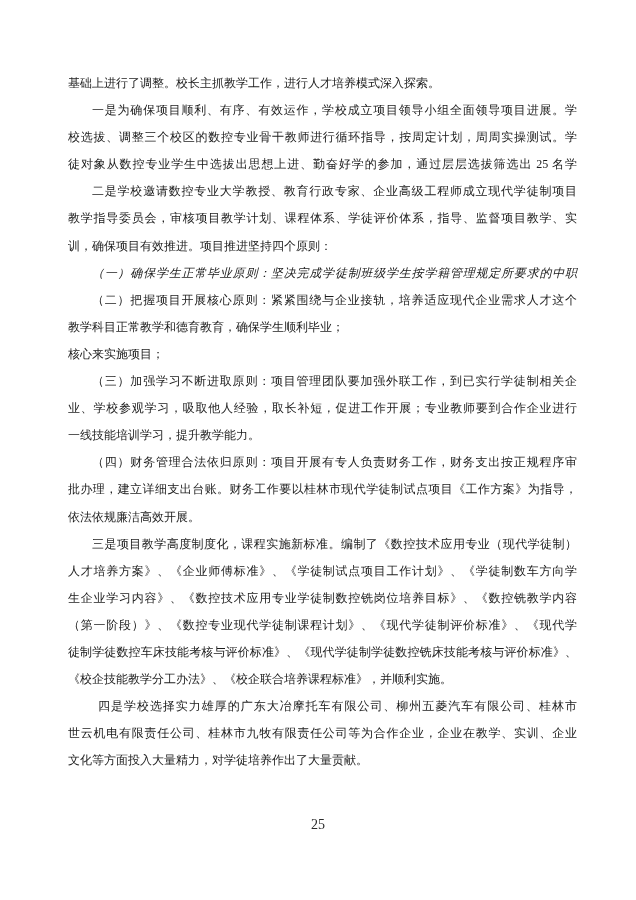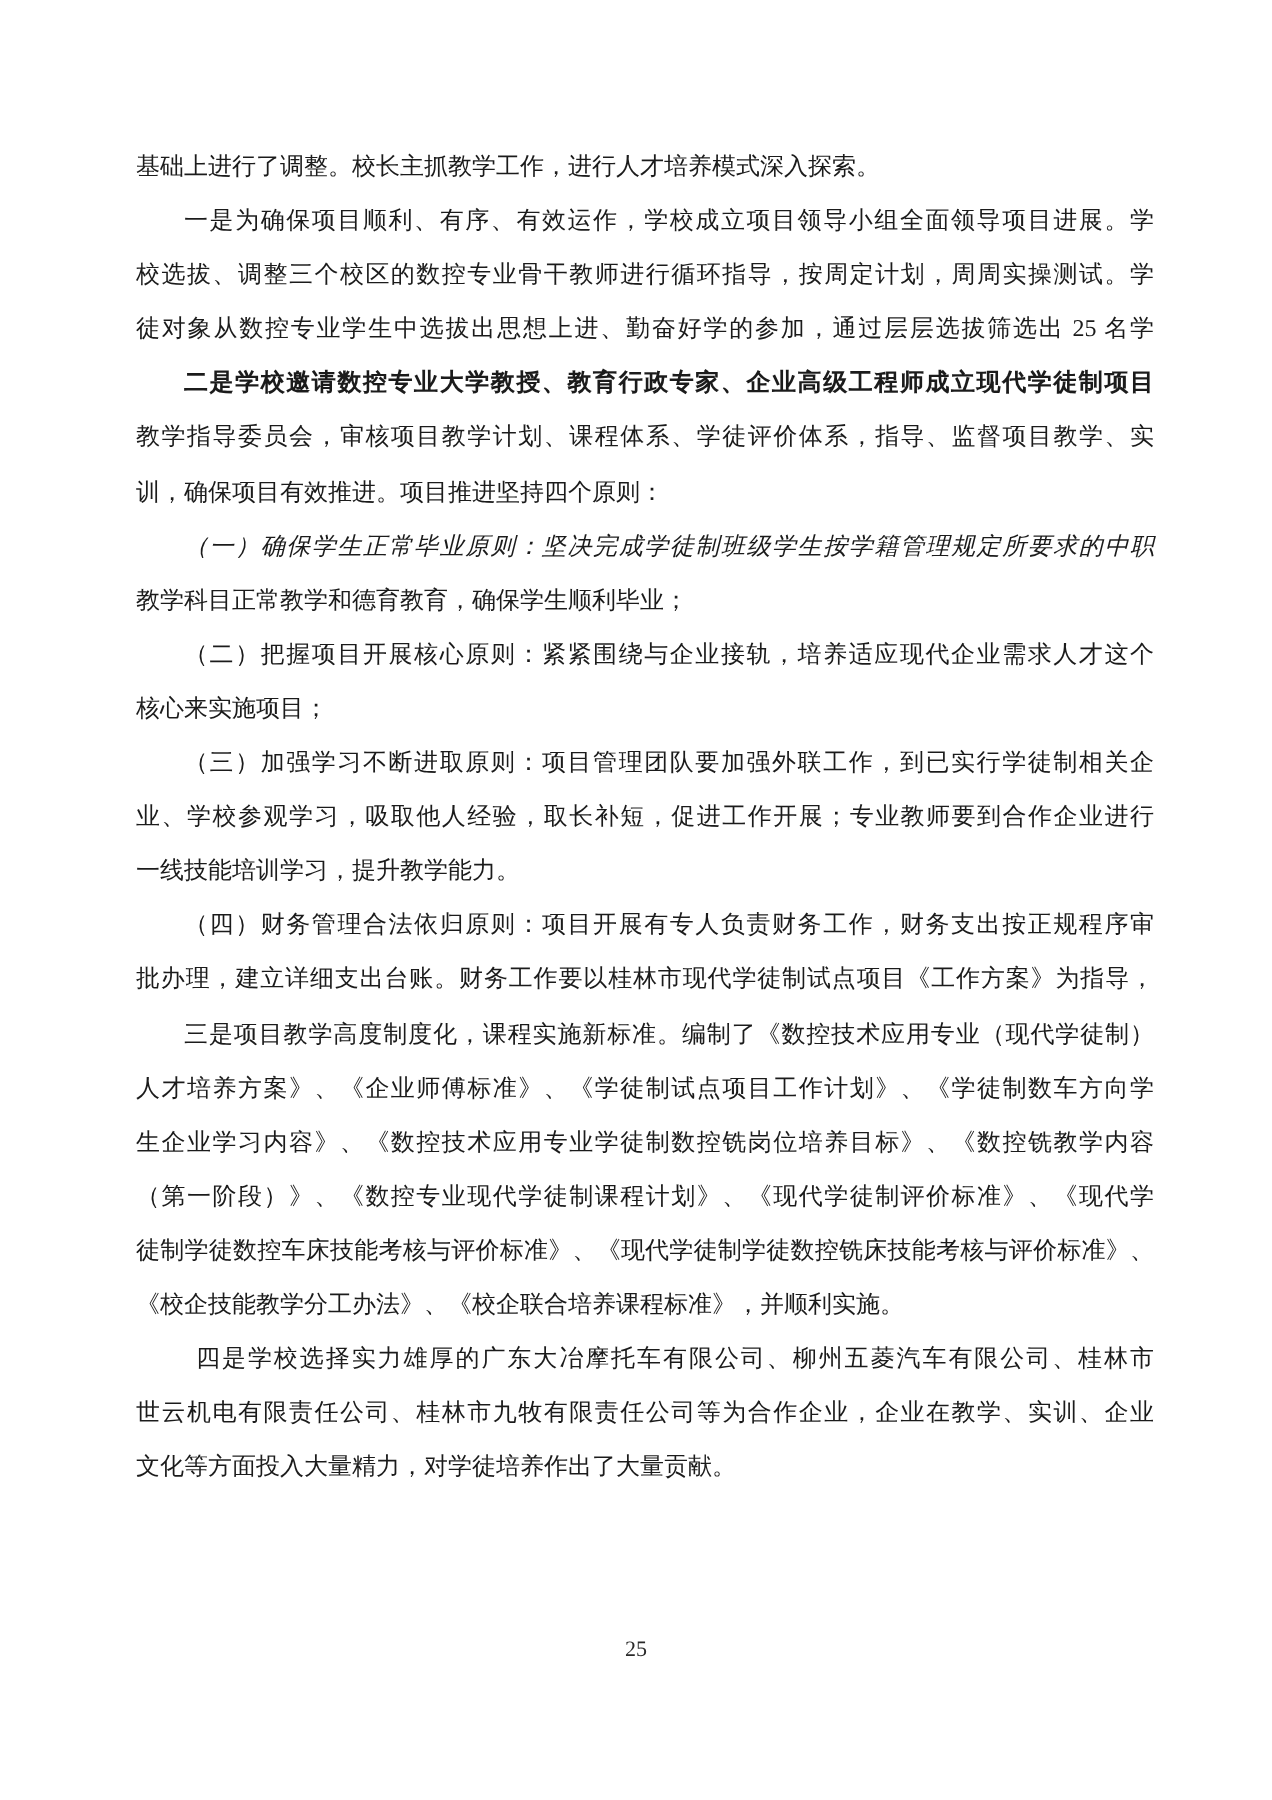--- a/index.html
+++ b/index.html
@@ -38,46 +38,47 @@
   }
   .line.last {
     text-align-last: left;
   }
   .page-number {
     position: absolute;
     left: 0;
     top: 818px;
     width: 636px;
     text-align: center;
-    font-size: 11px;
+    font-size: 14px;
     line-height: 14px;
     color: #2a2a2a;
   }
 </style>
 </head>
 <body>
 
 <div class="page">
   <div class="doc-body">
       <div class="line last">基础上进行了调整。校长主抓教学工作，进行人才培养模式深入探索。</div>
       <div class="line" style="text-indent: 2em;">一是为确保项目顺利、有序、有效运作，学校成立项目领导小组全面领导项目进展。学</div>
       <div class="line">校选拔、调整三个校区的数控专业骨干教师进行循环指导，按周定计划，周周实操测试。学</div>
       <div class="line">徒对象从数控专业学生中选拔出思想上进、勤奋好学的参加，通过层层选拔筛选出 25 名学</div>
-      <div class="line" style="text-indent: 2em; font-weight: bold;">二是学校邀请数控专业大学教授、教育行政专家、企业高级工程师成立现代学徒制项目</div>
+      <div class="line" style="text-indent: 2em;">二是学校邀请数控专业大学教授、教育行政专家、企业高级工程师成立现代学徒制项目</div>
       <div class="line">教学指导委员会，审核项目教学计划、课程体系、学徒评价体系，指导、监督项目教学、实</div>
       <div class="line last">训，确保项目有效推进。项目推进坚持四个原则：</div>
       <div class="line" style="text-indent: 2em; font-style: italic;">（一）确保学生正常毕业原则：坚决完成学徒制班级学生按学籍管理规定所要求的中职</div>
+      <div class="line" style="text-indent: 2em;">（二）把握项目开展核心原则：紧紧围绕与企业接轨，培养适应现代企业需求人才这个</div>
       <div class="line last">教学科目正常教学和德育教育，确保学生顺利毕业；</div>
-      <div class="line" style="text-indent: 2em;">（二）把握项目开展核心原则：紧紧围绕与企业接轨，培养适应现代企业需求人才这个</div>
       <div class="line last">核心来实施项目；</div>
       <div class="line" style="text-indent: 2em;">（三）加强学习不断进取原则：项目管理团队要加强外联工作，到已实行学徒制相关企</div>
       <div class="line">业、学校参观学习，吸取他人经验，取长补短，促进工作开展；专业教师要到合作企业进行</div>
       <div class="line last">一线技能培训学习，提升教学能力。</div>
       <div class="line" style="text-indent: 2em;">（四）财务管理合法依归原则：项目开展有专人负责财务工作，财务支出按正规程序审</div>
       <div class="line">批办理，建立详细支出台账。财务工作要以桂林市现代学徒制试点项目《工作方案》为指导，</div>
+      <div class="line last">依法依规廉洁高效开展。</div>
       <div class="line" style="text-indent: 2em;">三是项目教学高度制度化，课程实施新标准。编制了《数控技术应用专业（现代学徒制）</div>
       <div class="line">人才培养方案》、《企业师傅标准》、《学徒制试点项目工作计划》、《学徒制数车方向学</div>
       <div class="line">生企业学习内容》、《数控技术应用专业学徒制数控铣岗位培养目标》、《数控铣教学内容</div>
       <div class="line">（第一阶段）》、《数控专业现代学徒制课程计划》、《现代学徒制评价标准》、《现代学</div>
       <div class="line">徒制学徒数控车床技能考核与评价标准》、《现代学徒制学徒数控铣床技能考核与评价标准》、</div>
       <div class="line last">《校企技能教学分工办法》、《校企联合培养课程标准》，并顺利实施。</div>
       <div class="line" style="text-indent: 2.5em;">四是学校选择实力雄厚的广东大冶摩托车有限公司、柳州五菱汽车有限公司、桂林市</div>
       <div class="line">世云机电有限责任公司、桂林市九牧有限责任公司等为合作企业，企业在教学、实训、企业</div>
       <div class="line last">文化等方面投入大量精力，对学徒培养作出了大量贡献。</div>
     </div>

